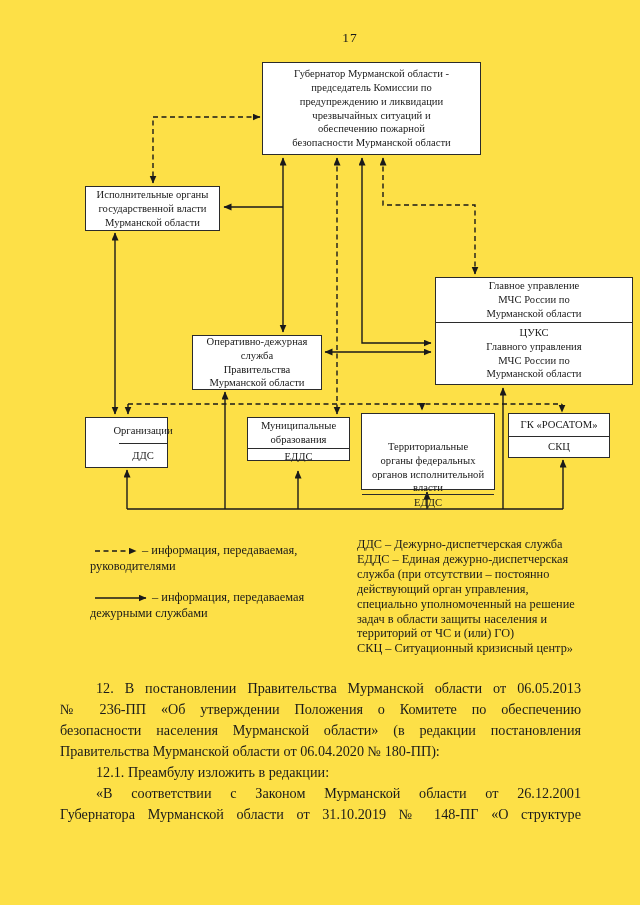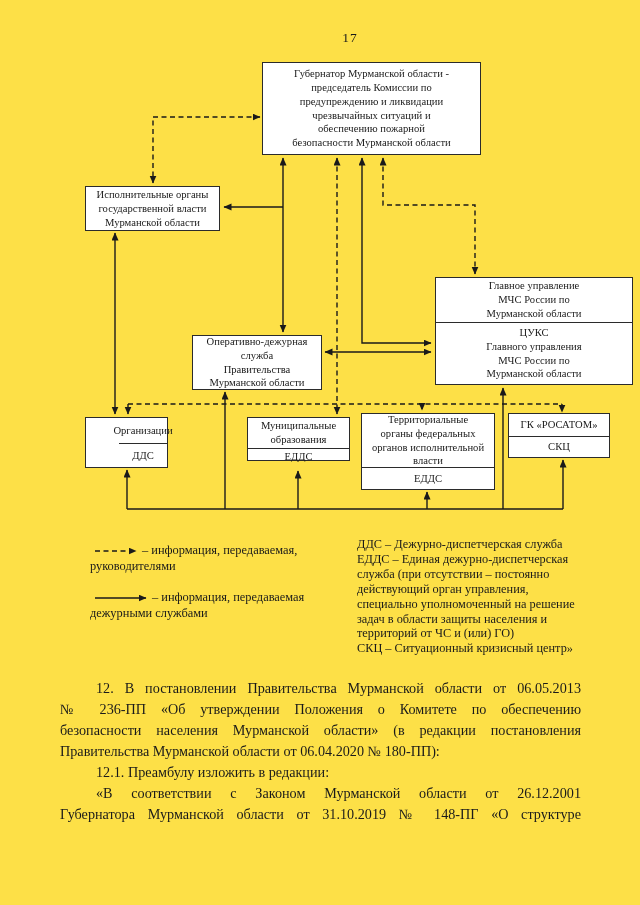--- a/index.html
+++ b/index.html
@@ -15,21 +15,21 @@
     display:flex;flex-direction:column;box-sizing:border-box;}
   .sec{display:flex;align-items:center;justify-content:center;text-align:center;
     white-space:pre-line;font-size:10.6px;line-height:1.32;padding:1px 2px;
     box-sizing:border-box;}
   .sec.split{border-bottom:1.3px solid #2b2b2b;}
   .grow{flex:1;}
   
   .h-gu-top{height:45px;}      .h-gu-bot{flex:1;}
   .h-org-top{height:26px;}     .h-org-bot{flex:1;}
   .h-mun-top{height:34px;}     .h-mun-bot{flex:1;}
-  .h-terr-top{height:54px;}    .h-terr-bot{flex:1;}
+  .h-terr-top{height:54px;margin-top:27px;}    .h-terr-bot{flex:1;}
   .h-ros-top{height:23px;}     .h-ros-bot{flex:1;}
   .legend-line{position:absolute;font-size:12.4px;line-height:15px;white-space:nowrap;}
   .abbr{position:absolute;left:357px;top:537px;width:262px;font-size:12.3px;
     line-height:14.9px;white-space:pre-line;}
   .bodytext{position:absolute;left:60px;top:678px;width:521px;font-size:14.2px;}
   .bline{height:21px;line-height:21px;overflow:hidden;}
   .bline.just{text-align:justify;text-align-last:justify;}
   .bline.ind{text-indent:36px;}
 </style>
 </head>

